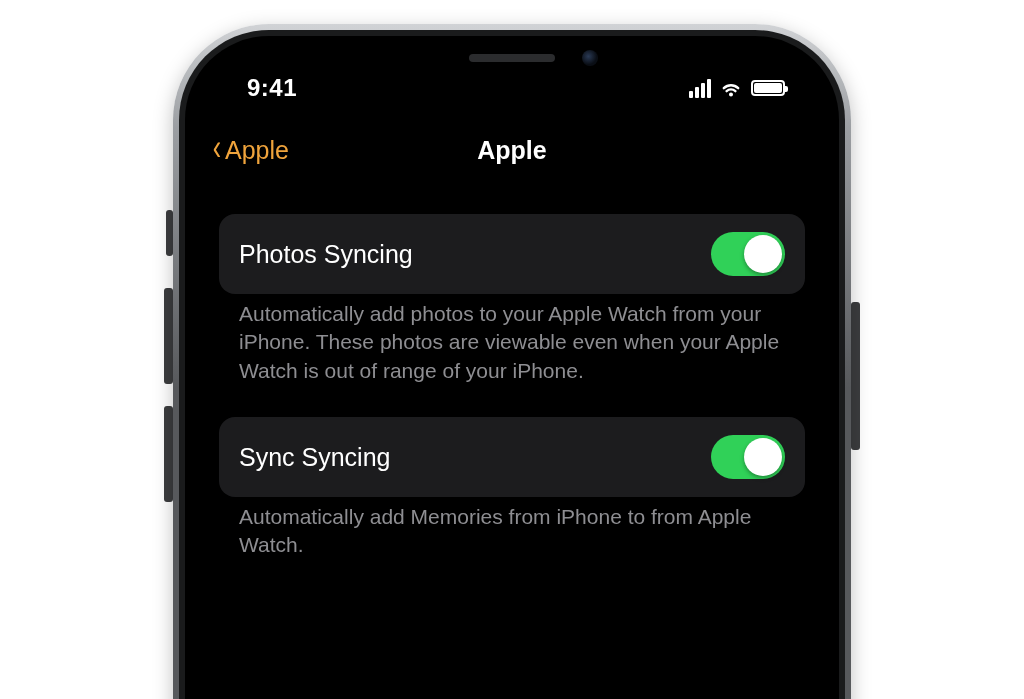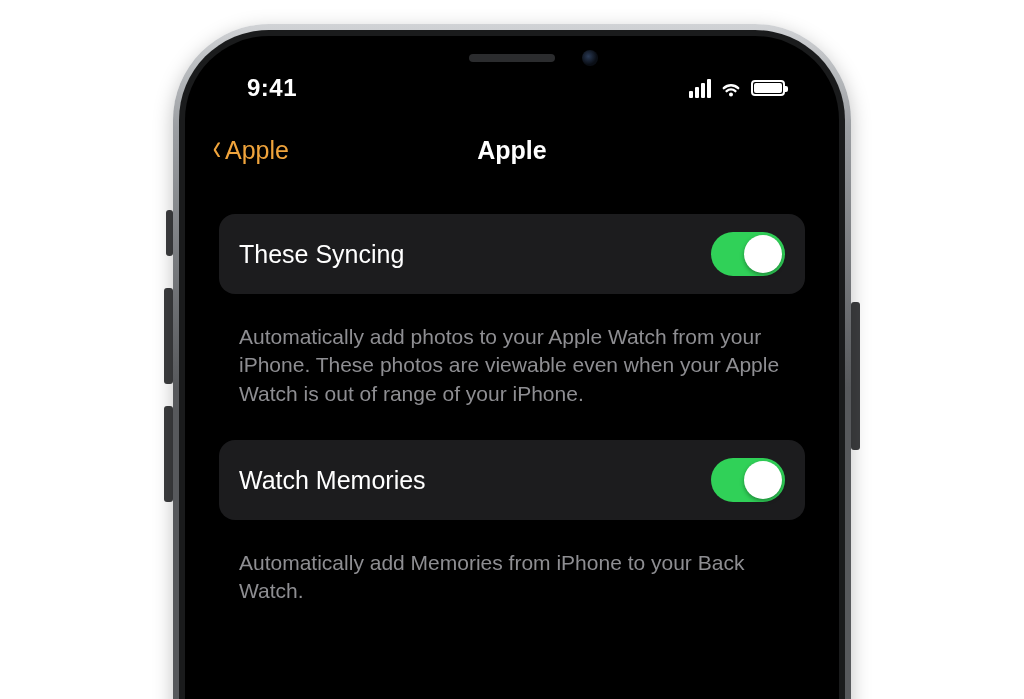--- a/index.html
+++ b/index.html
@@ -174,21 +174,21 @@
   .cell-label {
     color: #fff;
     font-size: 25px;
     font-weight: 400;
   }
 
   .footer-text {
     color: #8e8e92;
     font-size: 21px;
     line-height: 1.35;
-    padding: 29px 20px 0 20px;
+    padding: 6px 20px 0 20px;
   }
 
   .section-header {
     color: #8e8e92;
     font-size: 19px;
     letter-spacing: 1px;
     padding: 44px 20px 8px 20px;
     text-transform: uppercase;
   }
   .section-header + .cell-row { margin-top: 6px; }
@@ -259,35 +259,35 @@
           <div class="nav-back">
             <span class="chev">‹</span>
             <span>Apple</span>
           </div>
           <div class="nav-title">Apple</div>
         </div>
 
         <div class="content">
 
           <div class="cell-row">
-            <div class="cell-label">These Syncing</div>
+            <div class="cell-label">Photos Syncing</div>
             <div class="toggle on">
               <div class="knob"></div>
             </div>
           </div>
           <div class="footer-text">Automatically add photos to your Apple Watch from your iPhone. These photos are viewable even when your Apple Watch is out of range of your iPhone.</div>
 
 
           <div class="cell-row">
-            <div class="cell-label">Watch Memories</div>
+            <div class="cell-label">Sync Syncing</div>
             <div class="toggle on">
               <div class="knob"></div>
             </div>
           </div>
-          <div class="footer-text">Automatically add Memories from iPhone to your Back Watch.</div>
+          <div class="footer-text">Automatically add Memories from iPhone to from Apple Watch.</div>
 
         </div>
 
       </div>
     </div>
   </div>
 
 </div>
 
 </body></html>

